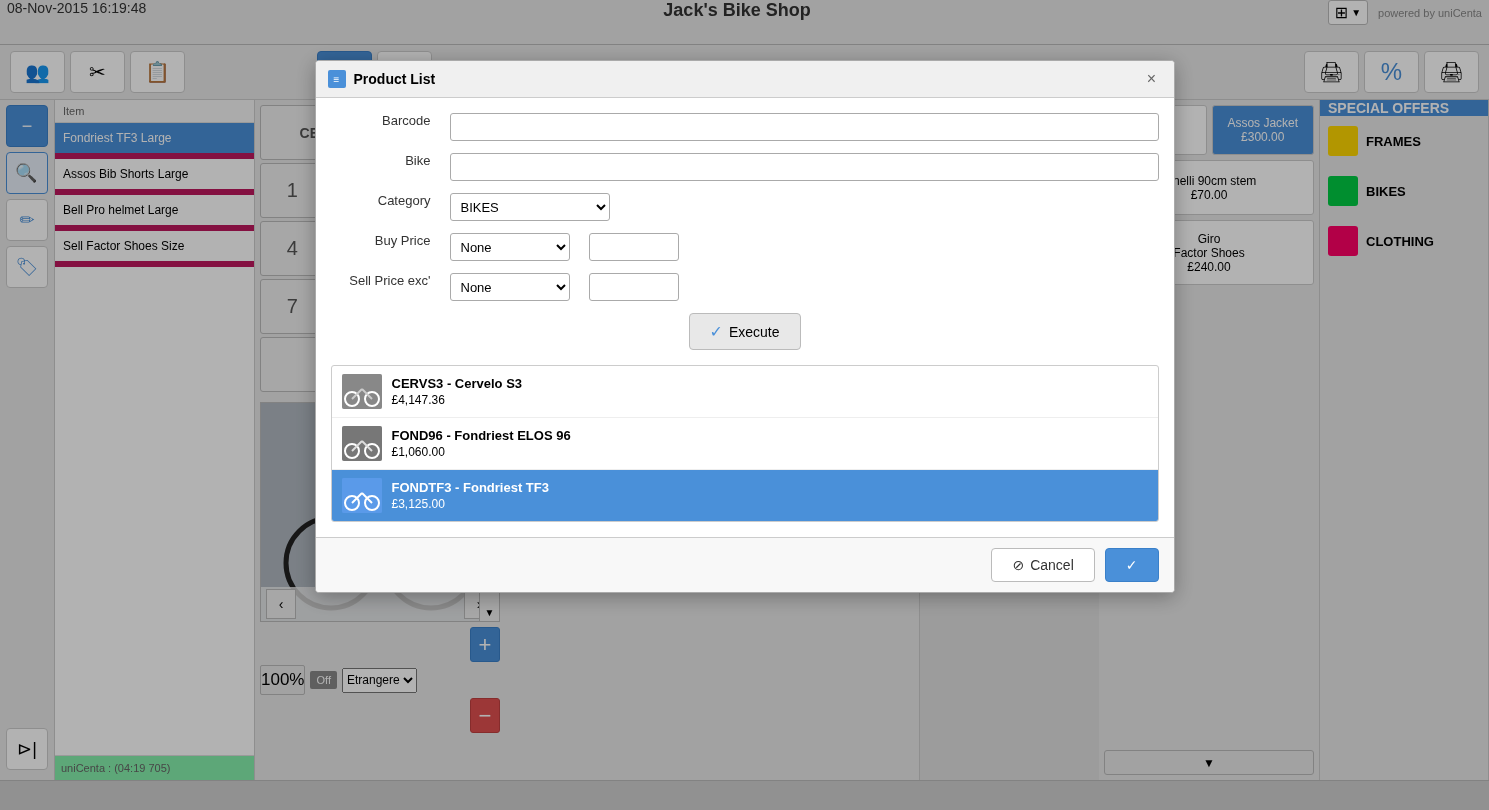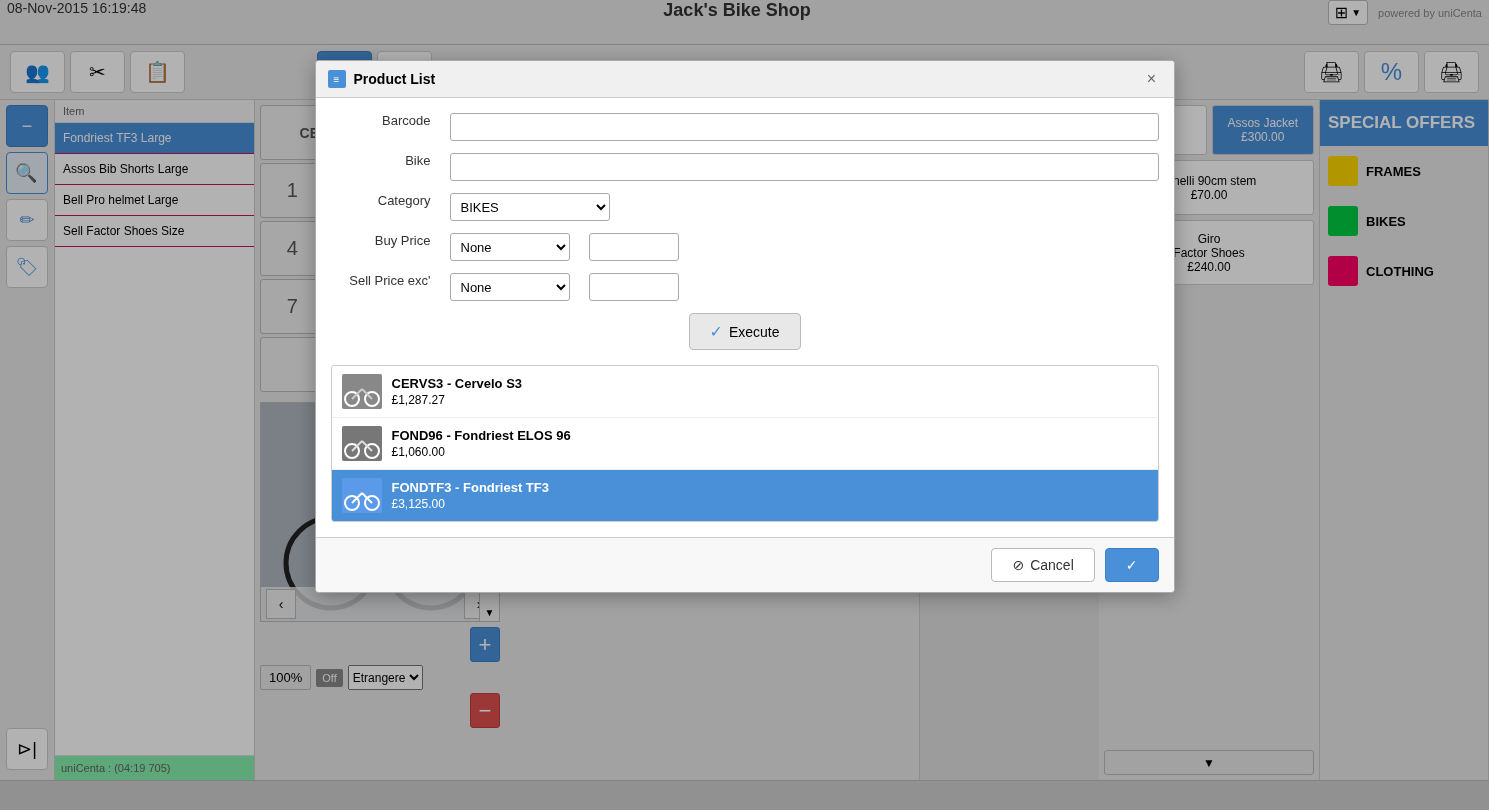--- a/index.html
+++ b/index.html
@@ -103,21 +103,21 @@
       padding: 5px 8px;
       font-size: 11px;
       color: #666;
       background: #f5f5f5;
       border-bottom: 1px solid #ddd;
     }
     .item-list-row {
       padding: 8px;
       font-size: 12px;
       cursor: pointer;
-      border-bottom: 1px solid #be185d;
+      border-bottom: 6px solid #be185d;
     }
     .item-list-row.selected { background: #4a90d9; color: white; }
 
     
     #center-panel {
       flex: 1;
       background: #e8e8e8;
       padding: 5px;
       display: flex;
       flex-direction: column;
@@ -166,22 +166,22 @@
     .cat-color {
       width: 30px;
       height: 30px;
       border-radius: 3px;
       margin-right: 8px;
       flex-shrink: 0;
     }
     .cat-special {
       background: #4a90d9;
       color: white;
-      padding: 13px 8px;
-      font-size: 17px;
+      padding: 0 8px;
+      font-size: 14px;
       font-weight: bold;
       cursor: pointer;
     }
 
     
     #status-bar {
       background: #d0d0d0;
       height: 30px;
       display: flex;
       align-items: center;
@@ -396,22 +396,22 @@
       cursor: pointer;
       display: flex;
       align-items: center;
       justify-content: center;
       font-size: 14px;
     }
 
     .percent-display {
       background: #e8e8e8;
       border: 1px solid #bbb;
-      padding: 4px 8px;
-      font-size: 13px;
+      padding: 4px 0;
+      font-size: 17px;
       border-radius: 2px;
     }
 
     .toggle-off {
       background: #888;
       color: white;
       border: none;
       padding: 3px 6px;
       font-size: 11px;
       cursor: pointer;
@@ -707,21 +707,21 @@
             <svg viewBox="0 0 40 35">
                 <rect width="40" height="35" fill="#888"></rect>
                 <circle cx="10" cy="25" r="7" fill="none" stroke="#fff" stroke-width="2"></circle>
                 <circle cx="30" cy="25" r="7" fill="none" stroke="#fff" stroke-width="2"></circle>
                 <line x1="10" y1="25" x2="20" y2="15" stroke="#ccc" stroke-width="2"></line>
                 <line x1="20" y1="15" x2="30" y2="25" stroke="#ccc" stroke-width="2"></line>
               </svg>
           </div>
           <div class="result-info">
             <div class="result-name">CERVS3 - Cervelo S3</div>
-            <div class="result-price">£1,287.27</div>
+            <div class="result-price">£4,147.36</div>
           </div>
         </div>
 
         <div class="result-item">
           <div class="result-thumb">
             <svg viewBox="0 0 40 35">
                 <rect width="40" height="35" fill="#777"></rect>
                 <circle cx="10" cy="25" r="7" fill="none" stroke="#fff" stroke-width="2"></circle>
                 <circle cx="30" cy="25" r="7" fill="none" stroke="#fff" stroke-width="2"></circle>
                 <line x1="10" y1="25" x2="20" y2="15" stroke="#ddd" stroke-width="2"></line>

